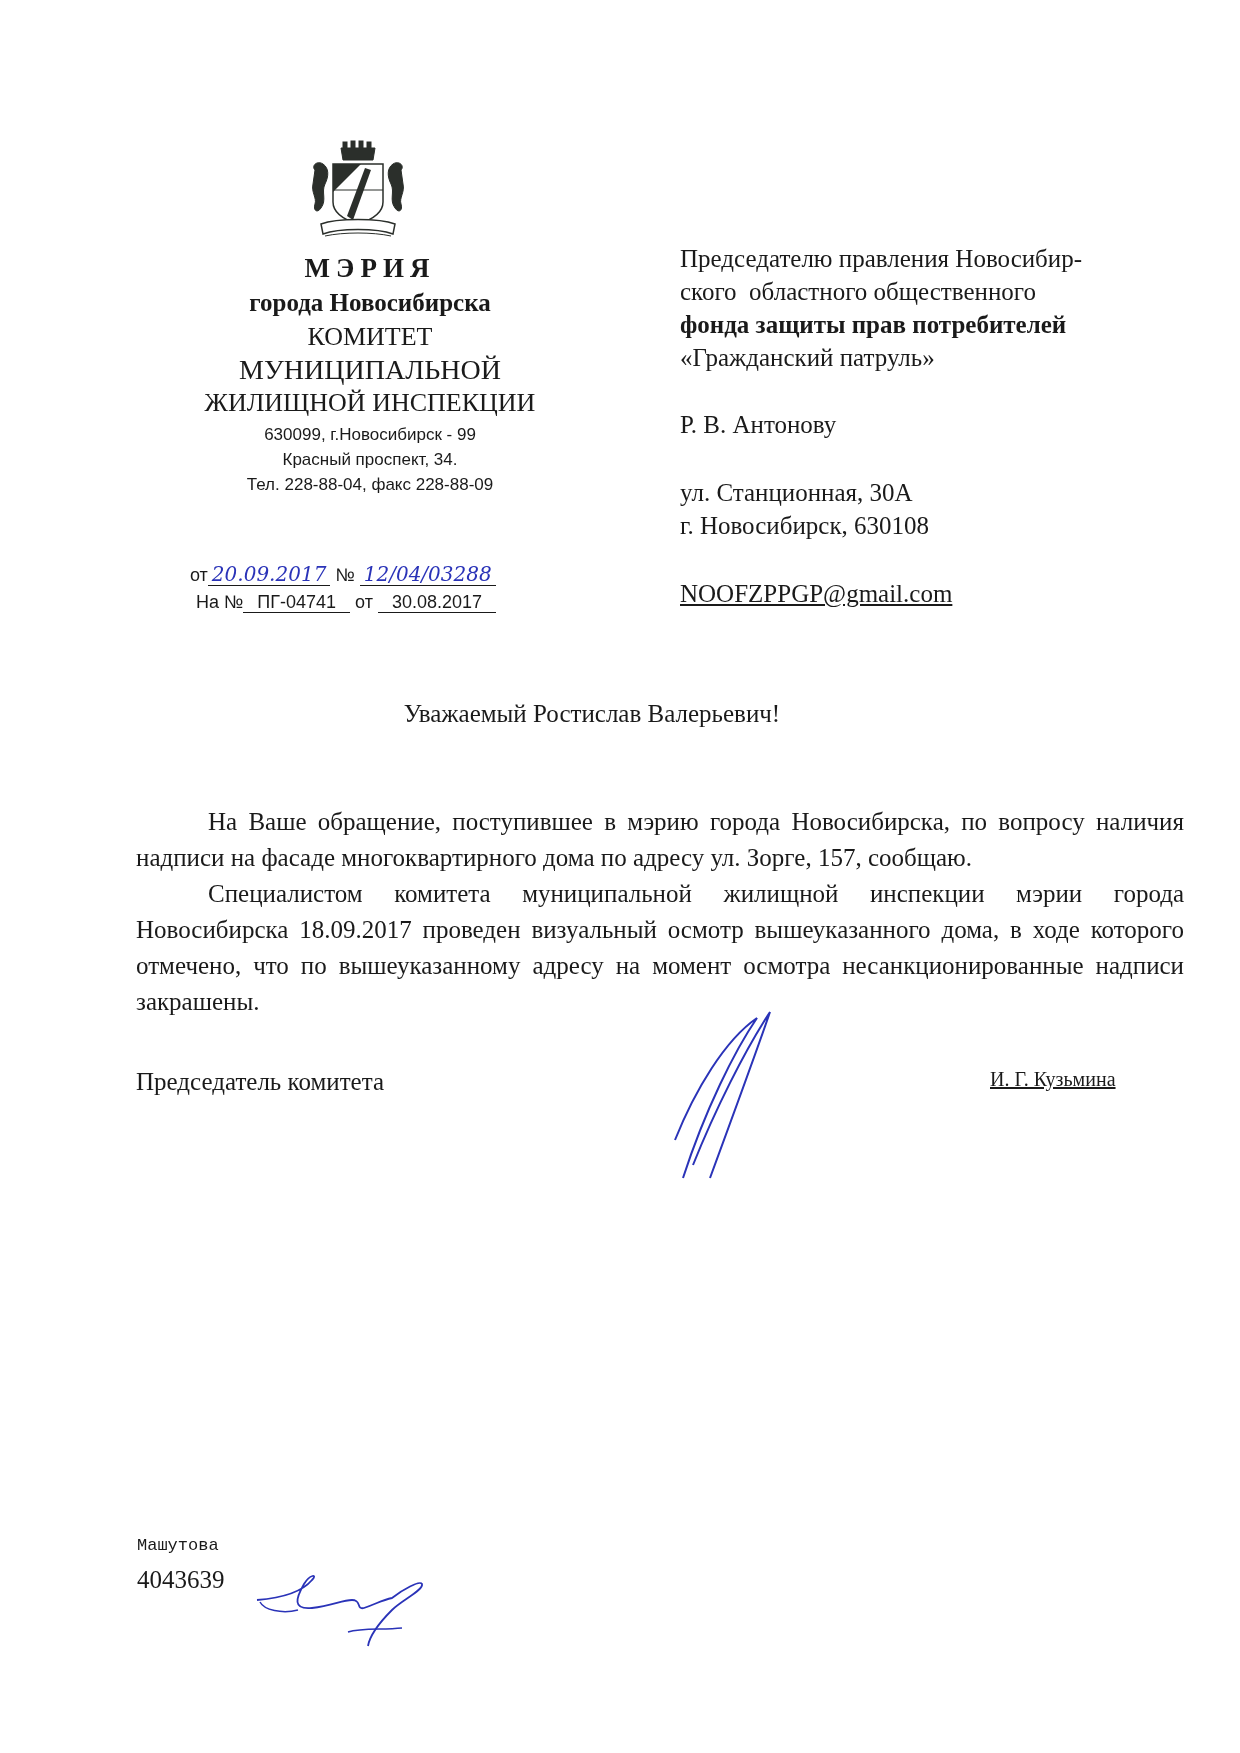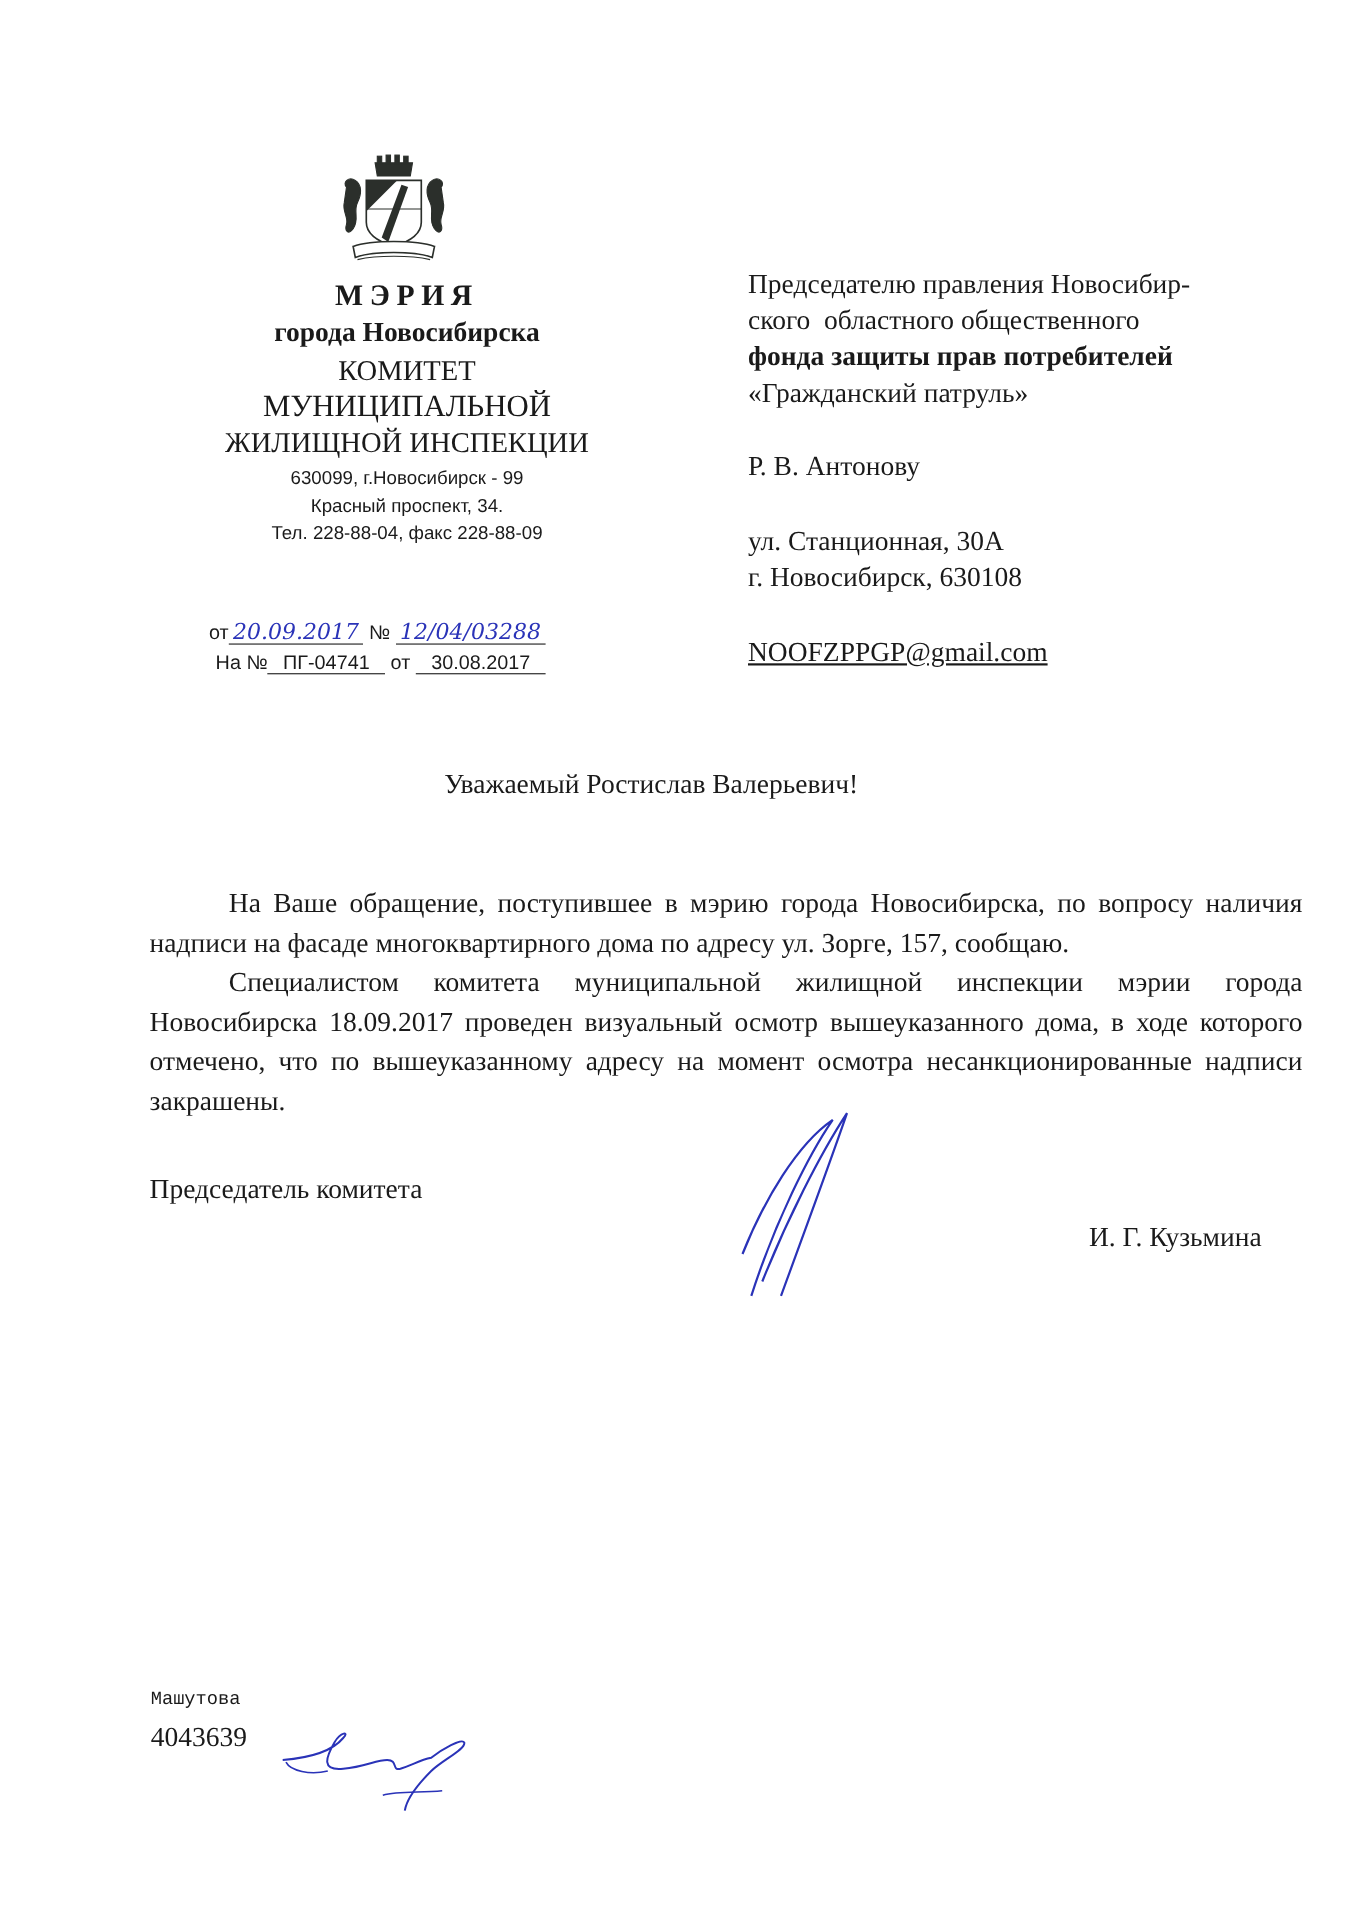--- a/index.html
+++ b/index.html
@@ -38,21 +38,21 @@
   #addr-email { top: 577px; text-decoration: underline; color: #1a1a1a; }
 
   
   #salutation { left: 0; width: 1184px; text-align: center; top: 700px; font-size: 25px; }
   .para { left: 136px; width: 1048px; font-size: 25px; line-height: 36px; text-align: justify; }
   #para1 { top: 768px; text-indent: 72px; margin-top: 36px; }
   #para2 { top: 876px; text-indent: 72px; }
 
   
   #sig-title { left: 136px; top: 1068px; font-size: 25px; }
-  #sig-name { left: 990px; top: 1112px; font-size: 25px; }
+  #sig-name { left: 990px; top: 1068px; font-size: 20px; text-decoration: underline; }
   #sig-mark { left: 665px; top: 1010px; width: 130px; height: 170px; }
 
   #exec-name { left: 137px; top: 1536px; font-size: 17px; font-family: Liberation Mono, monospace; }
   #exec-phone { left: 137px; top: 1566px; font-size: 25px; }
   #exec-sig { left: 252px; top: 1570px; width: 180px; height: 80px; }
 </style>
 </head>
 <body>
 
 <svg id="emblem" class="abs" viewBox="0 0 110 102">

